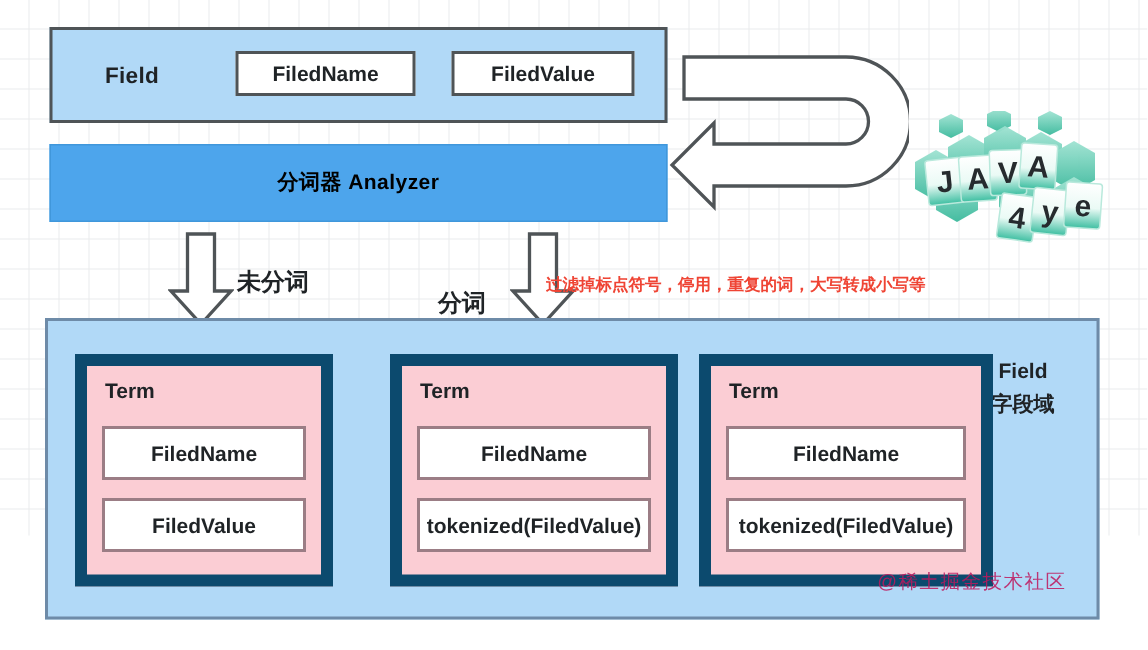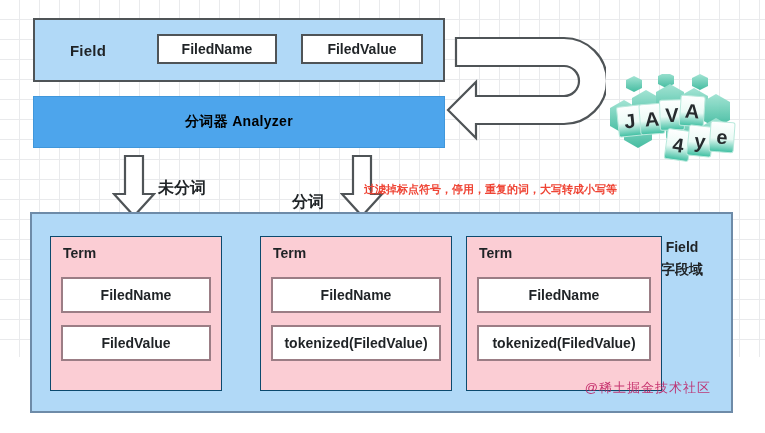--- a/index.html
+++ b/index.html
@@ -138,21 +138,21 @@
     color: #1f2326;
     line-height: 22px;
   }
 
   
   .term-card {
     position: absolute;
     top: 22px;
     height: 155px;
     background: #fbcdd4;
-    border: 1px solid #0c4a6e;
+    border: 8px solid #0c4a6e;
   }
   .term-1 { left: 18px;  width: 172px; }
   .term-2 { left: 228px; width: 192px; }
   .term-3 { left: 434px; width: 196px; }
 
   .term-title {
     position: absolute;
     left: 12px;
     top: 8px;
     font-size: 14px;

